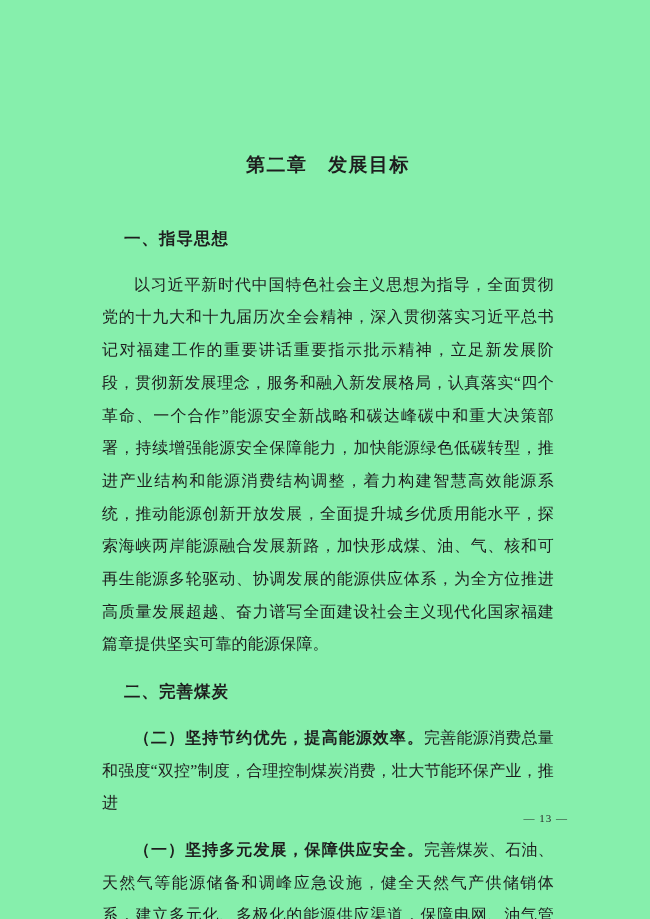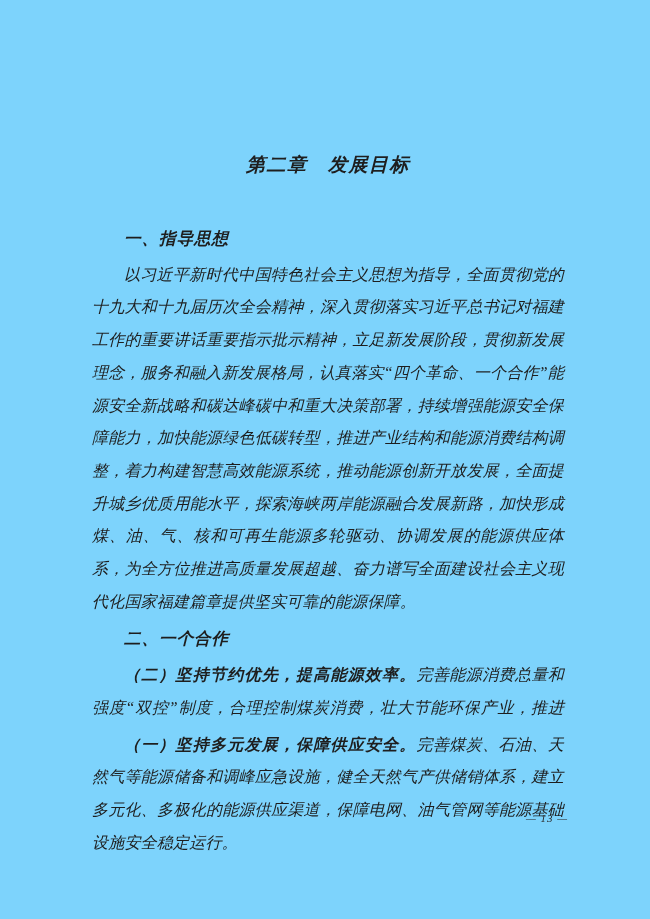--- a/index.html
+++ b/index.html
@@ -1,24 +1,23 @@
 <!DOCTYPE html>
 <html><head>
 <meta charset="utf-8">
 <style>
   html, body { margin: 0; padding: 0; }
   .page {
     position: relative;
     width: 650px;
     height: 919px;
-    background: #7dd3fc;
+    background: #86efac;
     color: #1e1e1e;
     font-family: "Liberation Serif", "DejaVu Serif", serif;
     overflow: hidden;
-    font-style: italic;
   }
   .content {
     position: absolute;
     top: 150px;
     left: 88px;
     width: 480px;
   }
   .chapter-title {
     font-family: "Liberation Sans", "DejaVu Sans", sans-serif;
     font-weight: bold;
@@ -37,21 +36,21 @@
     letter-spacing: 1px;
     text-indent: 32px;
     margin: 4px;
   }
   .para {
     font-size: 16px;
     line-height: 32.7px;
     letter-spacing: 0.2px;
     text-align: justify;
     text-indent: 32px;
-    margin: 4px;
+    margin: 14px;
   }
   .para.continued {
     
     text-align-last: justify;
   }
   .lead {
     font-weight: bold;
     letter-spacing: 1px;
   }
   .footer {
@@ -70,21 +69,21 @@
   <div class="content">
 
     <h1 class="chapter-title">第二章　发展目标</h1>
 
     <section>
       <h2 class="sec-heading">一、指导思想</h2>
       <p class="para">以习近平新时代中国特色社会主义思想为指导，全面贯彻党的十九大和十九届历次全会精神，深入贯彻落实习近平总书记对福建工作的重要讲话重要指示批示精神，立足新发展阶段，贯彻新发展理念，服务和融入新发展格局，认真落实“四个革命、一个合作”能源安全新战略和碳达峰碳中和重大决策部署，持续增强能源安全保障能力，加快能源绿色低碳转型，推进产业结构和能源消费结构调整，着力构建智慧高效能源系统，推动能源创新开放发展，全面提升城乡优质用能水平，探索海峡两岸能源融合发展新路，加快形成煤、油、气、核和可再生能源多轮驱动、协调发展的能源供应体系，为全方位推进高质量发展超越、奋力谱写全面建设社会主义现代化国家福建篇章提供坚实可靠的能源保障。</p>
     </section>
 
     <section>
-      <h2 class="sec-heading">二、一个合作</h2>
+      <h2 class="sec-heading">二、完善煤炭</h2>
 
       <p class="para continued"><span class="lead">（二）坚持节约优先，提高能源效率。</span><span>完善能源消费总量和强度“双控”制度，合理控制煤炭消费，壮大节能环保产业，推进</span></p>
 
       <p class="para"><span class="lead">（一）坚持多元发展，保障供应安全。</span><span>完善煤炭、石油、天然气等能源储备和调峰应急设施，健全天然气产供储销体系，建立多元化、多极化的能源供应渠道，保障电网、油气管网等能源基础设施安全稳定运行。</span></p>
     </section>
 
   </div>
 
   <div class="footer">— 13 —</div>
 </div>

